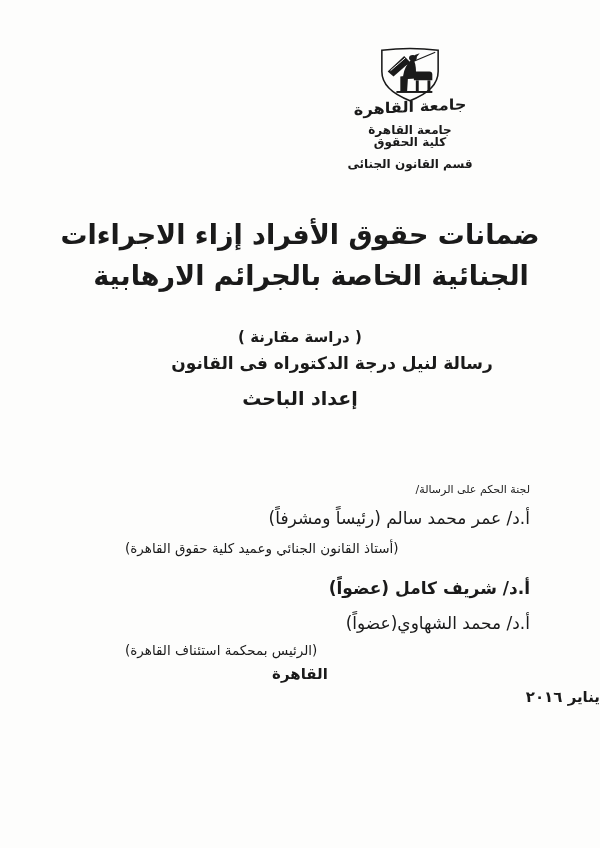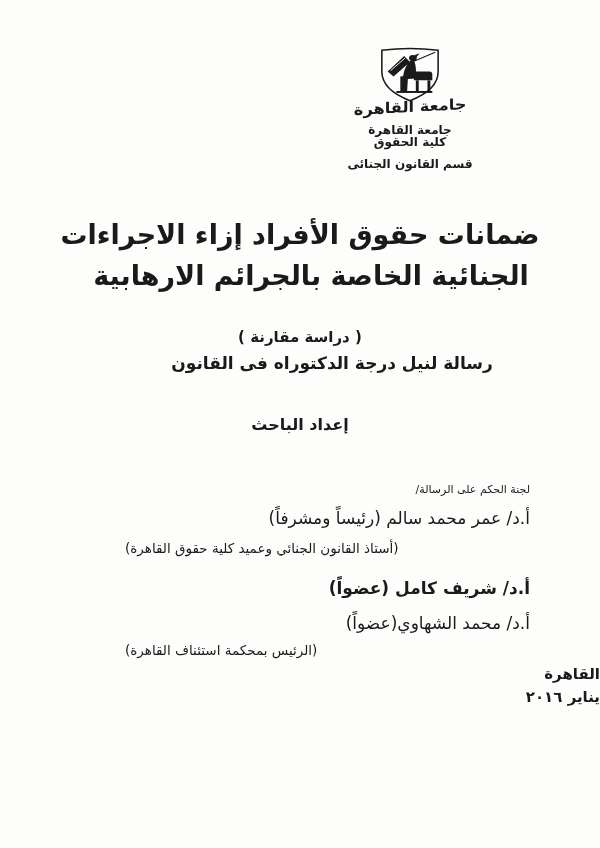--- a/index.html
+++ b/index.html
@@ -29,34 +29,34 @@
   .inst.u{margin-top:9px;}
   .inst.f{}
   .inst.d{margin-top:10px;}
 
   .title{font-weight:bold;font-size:27px;}
   .title.l1{top:219px;}
   .title.l2{top:260px;margin-left:11px;}
 
   .study{top:328px;font-size:15px;font-weight:bold;}
   .thesis{top:353px;font-size:17px;font-weight:bold;padding-left:32px;}
-  .prepared{top:387px;font-size:16px;font-weight:bold;margin-top:28px;}
+  .prepared{top:387px;font-size:19px;font-weight:bold;}
   .researcher{top:419px;font-size:21px;font-weight:bold;}
 
   .committee-heading{top:483px;right:70px;font-size:11px;}
   .member-name{right:70px;font-size:17px;}
   .member-name.m1{top:508px;}
   .member-name.m2{top:578px;font-weight:bold;}
   .member-name.m3{top:613px;}
   .member-title{left:125px;font-size:13.5px;}
   .member-title.t1{top:540px;}
   .member-title.t2{top:590px;}
   .member-title.t3{top:642px;}
 
-  .city{top:665px;font-size:15px;font-weight:bold;text-align:right;}
+  .city{top:665px;font-size:15px;font-weight:bold;}
   .date{top:688px;font-size:15px;font-weight:bold;letter-spacing:1px;text-align:right;}
 </style>
 </head>
 <body>
 
 <div class="page">
 
   <div class="emblem-block">
     <svg class="shield-svg" viewBox="0 0 68 58" xmlns="http://www.w3.org/2000/svg">
 

